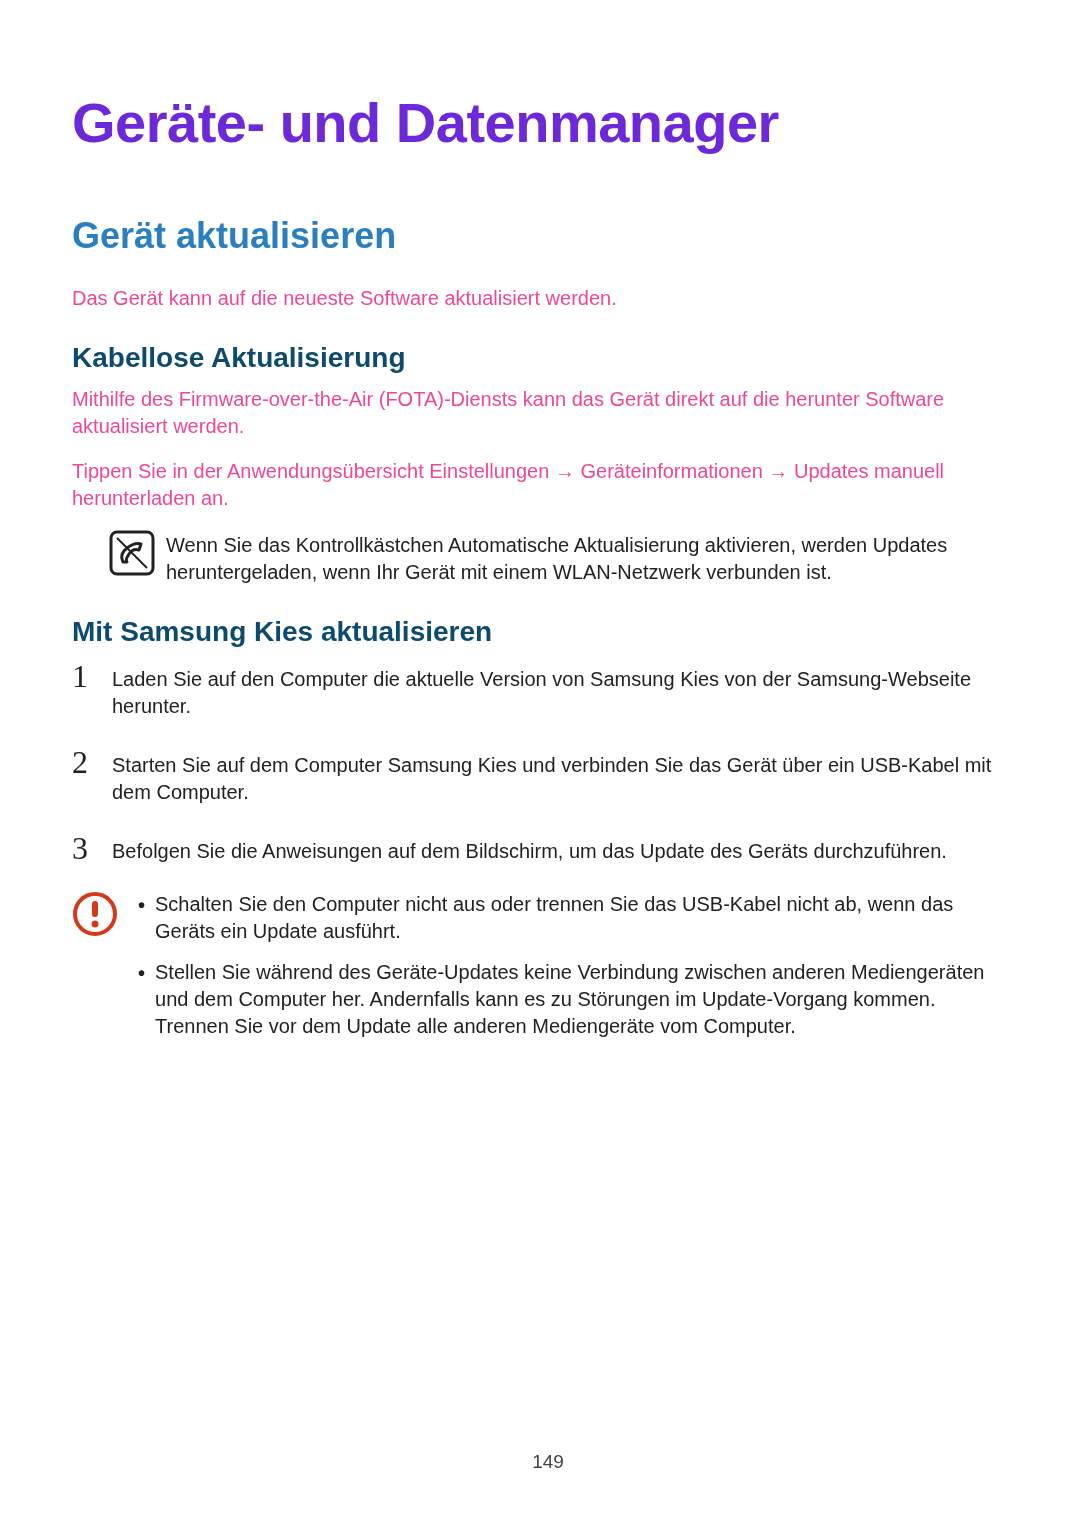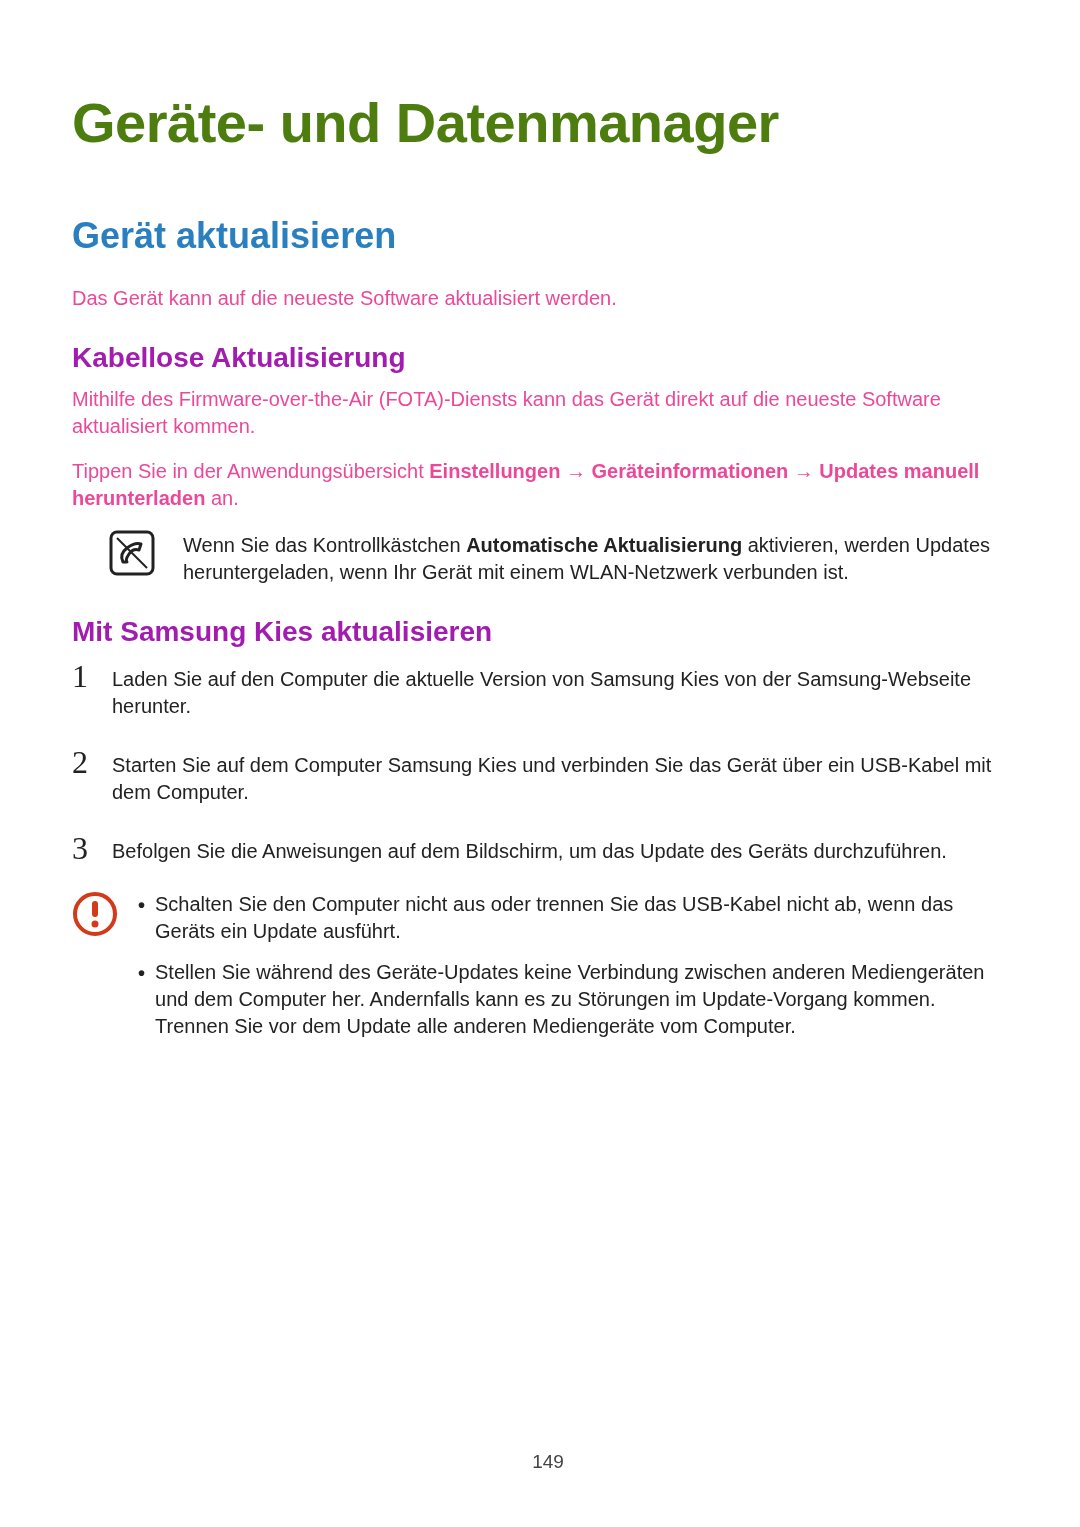--- a/index.html
+++ b/index.html
@@ -10,49 +10,49 @@
       font-family: "Segoe UI", Arial, sans-serif;
       color: #222;
       position: relative;
     }
     .page {
       padding: 90px 72px 60px 72px;
     }
     h1.title {
       font-size: 56px;
       font-weight: 700;
-      color: #4d7c0f;
+      color: #6d28d9;
       margin-bottom: 60px;
       letter-spacing: -0.5px;
     }
     h2.section {
       font-size: 36px;
       font-weight: 600;
       color: #2a7fbf;
       margin-bottom: 28px;
     }
     p.body {
       font-size: 20px;
       line-height: 1.35;
       color: #ec4899;
       margin-bottom: 18px;
     }
     h3.sub {
       font-size: 28px;
       font-weight: 600;
-      color: #a21caf;
+      color: #0c4a6e;
       margin-top: 30px;
       margin-bottom: 12px;
     }
-    .bold { font-weight: 700; }
+    .bold { font-weight: 400; }
     .arrow { font-weight: 400; }
     .note-row {
       display: flex;
       align-items: flex-start;
-      gap: 28px;
+      gap: 11px;
       margin-top: 6px;
       margin-bottom: 10px;
       padding-left: 37px;
     }
     .icon-box {
       flex: 0 0 46px;
       height: 46px;
     }
     .note-text {
       flex: 1;
@@ -115,21 +115,21 @@
 <body>
 
 <div class="page">
 
   <h1 class="title">Geräte- und Datenmanager</h1>
 
   <h2 class="section">Gerät aktualisieren</h2>
   <p class="body">Das Gerät kann auf die neueste Software aktualisiert werden.</p>
 
   <h3 class="sub">Kabellose Aktualisierung</h3>
-  <p class="body">Mithilfe des Firmware-over-the-Air (FOTA)-Diensts kann das Gerät direkt auf die neueste Software aktualisiert kommen.</p>
+  <p class="body">Mithilfe des Firmware-over-the-Air (FOTA)-Diensts kann das Gerät direkt auf die herunter Software aktualisiert werden.</p>
   <p class="body">
     <span>Tippen Sie in der Anwendungsübersicht </span><span class="bold">Einstellungen</span><span class="arrow"> → </span><span class="bold">Geräteinformationen</span><span class="arrow"> → </span><span class="bold">Updates manuell herunterladen</span><span> an.</span>
   </p>
 
   <div class="note-row">
     <div class="icon-box">
       <svg viewBox="0 0 46 46" width="46" height="46">
         <rect x="2" y="2" width="42" height="42" rx="6" ry="6" fill="none" stroke="#222" stroke-width="3"></rect>
         <path d="M 8 8 L 38 38" stroke="#222" stroke-width="2" fill="none"></path>
         <path d="M 14 32 Q 10 24 18 18 Q 26 12 32 14 L 30 20 Q 24 18 20 24 Q 16 30 18 32 Z" fill="none" stroke="#222" stroke-width="3" stroke-linejoin="round"></path>

